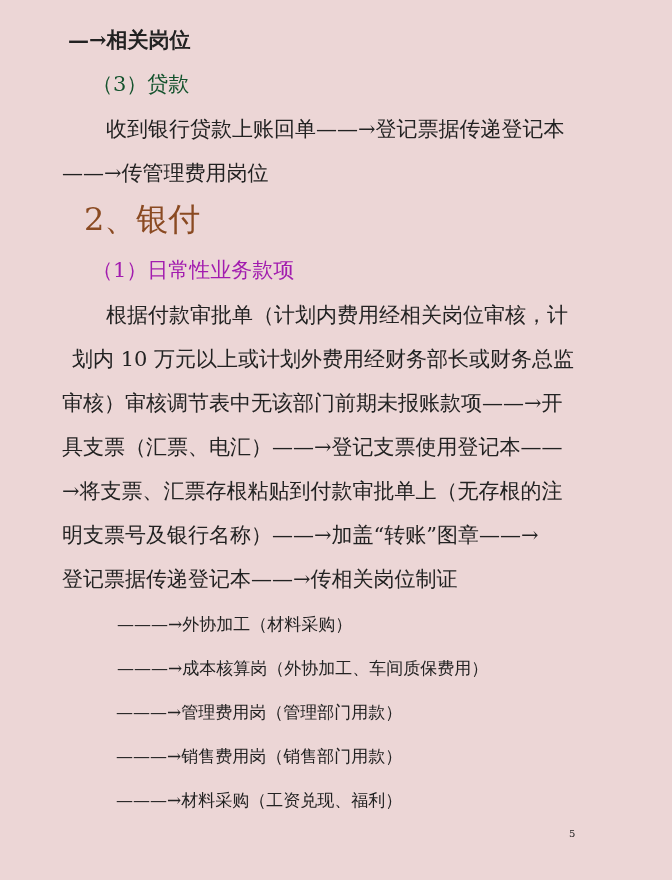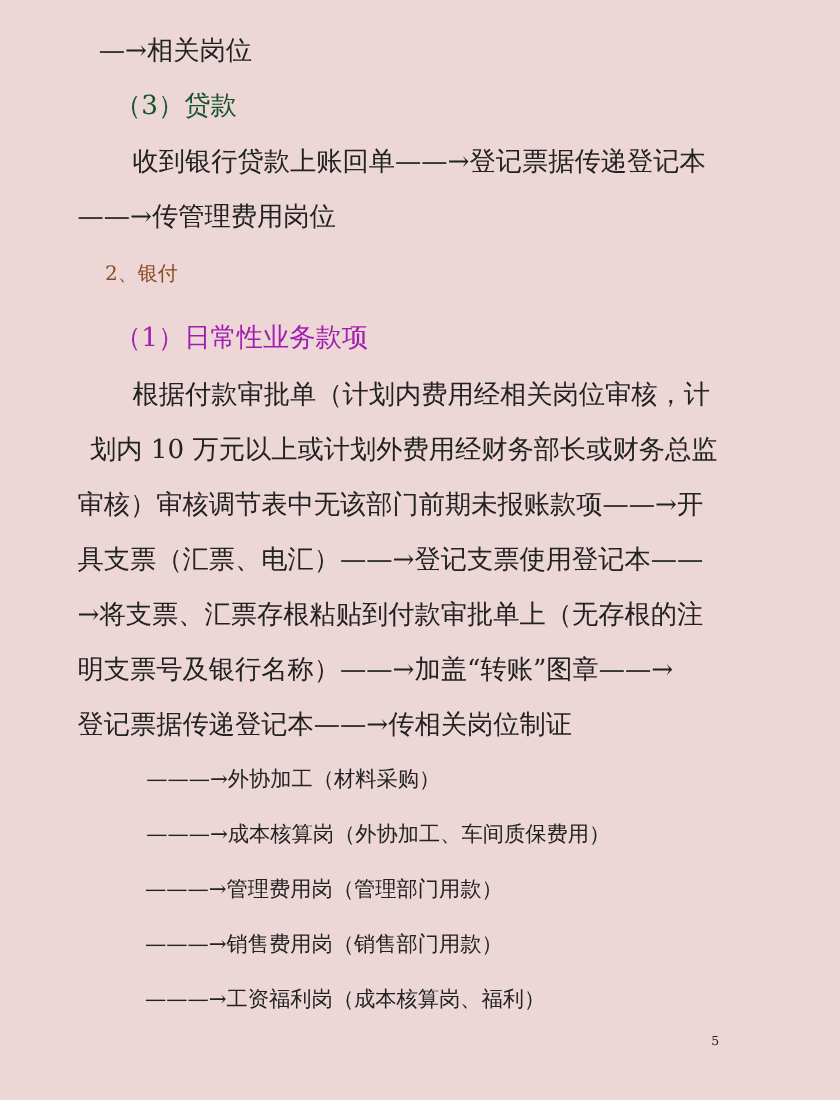--- a/index.html
+++ b/index.html
@@ -5,44 +5,44 @@
     html, body { margin: 0; padding: 0; }
     body {
       width: 672px; height: 880px;
       background: #ecd6d6;
       font-family: "DejaVu Serif", "Liberation Serif", serif;
       color: #222;
       position: relative;
       overflow: hidden;
     }
     .line { position: absolute; white-space: nowrap; font-size: 21px; line-height: 28px; }
-    .h2 { color: #8a4a22; font-size: 16px; }
+    .h2 { color: #8a4a22; font-size: 32px; }
     .h3a { color: #14532d; }
     .h3b { color: #a21caf; }
     .sub { font-size: 17px; line-height: 24px; }
     .pageno { position: absolute; left: 569px; top: 828px; font-size: 10px; color: #222; }
   </style>
 </head>
 <body>
 
 <div>
-  <div class="line" style="left:79px;top:26px;">—→相关岗位</div>
+  <div class="line" style="left:68px;top:26px;font-weight:bold;">—→相关岗位</div>
   <div class="line h3a" style="left:92px;top:70px;">（3）贷款</div>
   <div class="line" style="left:106px;top:115px;">收到银行贷款上账回单——→登记票据传递登记本</div>
   <div class="line" style="left:62px;top:159px;">——→传管理费用岗位</div>
   <div class="line h2" style="left:84px;top:205px;">2、银付</div>
   <div class="line h3b" style="left:92px;top:256px;">（1）日常性业务款项</div>
   <div class="line" style="left:106px;top:301px;">根据付款审批单（计划内费用经相关岗位审核，计</div>
   <div class="line" style="left:72px;top:345px;">划内 10 万元以上或计划外费用经财务部长或财务总监</div>
   <div class="line" style="left:62px;top:389px;">审核）审核调节表中无该部门前期未报账款项——→开</div>
   <div class="line" style="left:62px;top:433px;">具支票（汇票、电汇）——→登记支票使用登记本——</div>
   <div class="line" style="left:62px;top:477px;text-align:right;">→将支票、汇票存根粘贴到付款审批单上（无存根的注</div>
   <div class="line" style="left:62px;top:521px;">明支票号及银行名称）——→加盖“转账”图章——→</div>
   <div class="line" style="left:62px;top:565px;">登记票据传递登记本——→传相关岗位制证</div>
 
   <div class="line sub" style="left:117px;top:612px;">———→外协加工（材料采购）</div>
   <div class="line sub" style="left:117px;top:656px;">———→成本核算岗（外协加工、车间质保费用）</div>
   <div class="line sub" style="left:116px;top:700px;">———→管理费用岗（管理部门用款）</div>
   <div class="line sub" style="left:116px;top:744px;">———→销售费用岗（销售部门用款）</div>
-  <div class="line sub" style="left:116px;top:788px;">———→工资福利岗（成本核算岗、福利）</div>
+  <div class="line sub" style="left:116px;top:788px;">———→材料采购（工资兑现、福利）</div>
 
   <div class="pageno">5</div>
 </div>
 
 </body></html>

